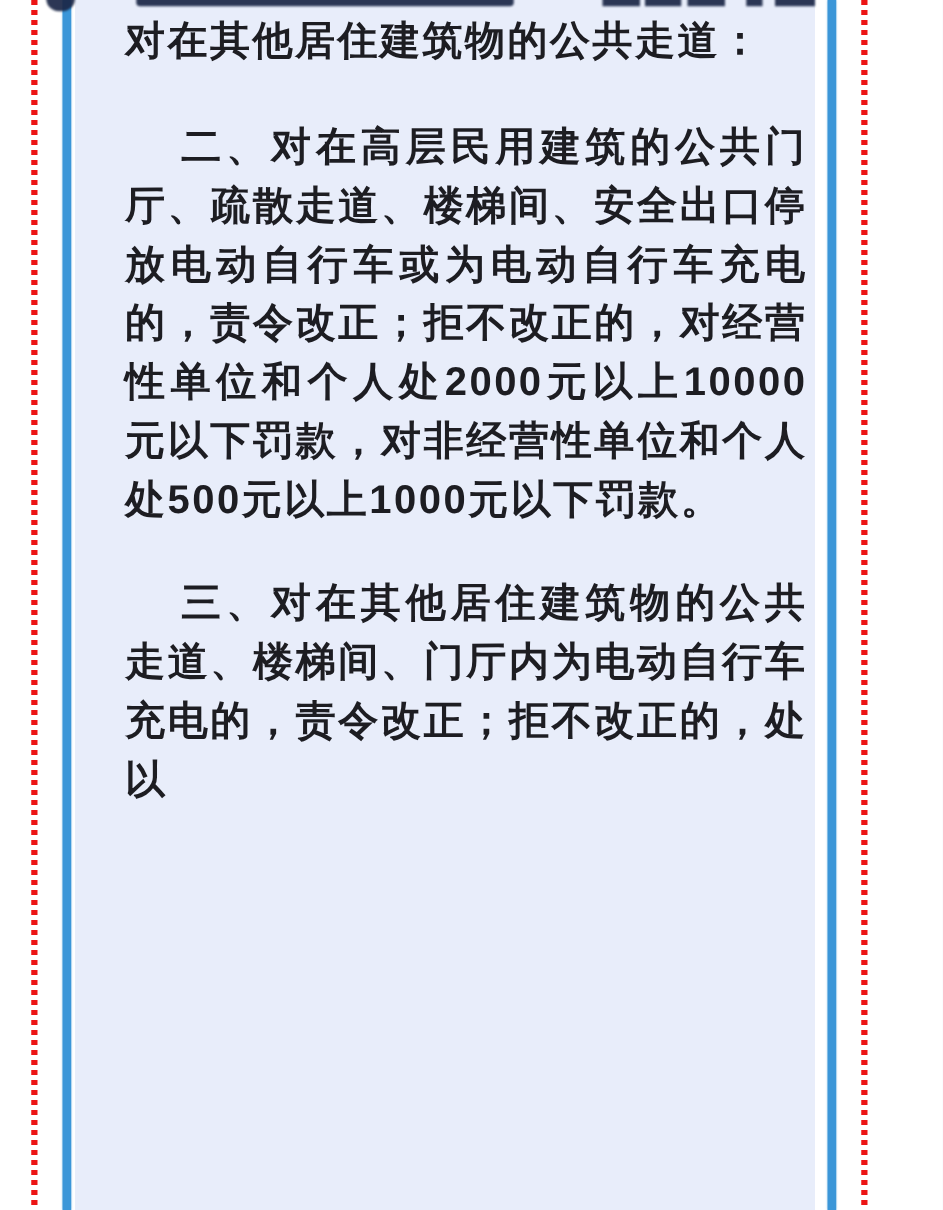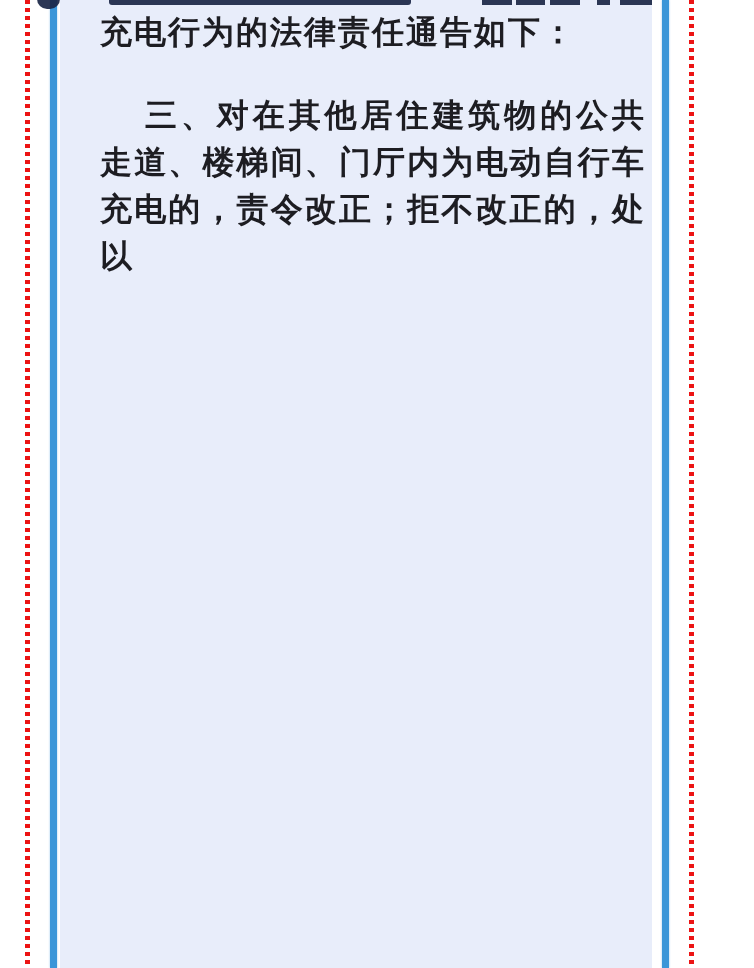--- a/index.html
+++ b/index.html
@@ -101,17 +101,18 @@
 
   <div class="fragment frag-corner"></div>
   <div class="fragment frag-bar"></div>
   <div class="fragment frag-a"></div>
   <div class="fragment frag-b"></div>
   <div class="fragment frag-c"></div>
   <div class="fragment frag-d"></div>
   <div class="fragment frag-e"></div>
 
   <div class="doc">
-    <p class="intro" id="intro">充电行为的法律责任通告如下：</p>
+    <p class="intro" id="intro">对在其他居住建筑物的公共走道：</p>
+    <p class="para" id="para2">二、对在高层民用建筑的公共门厅、疏散走道、楼梯间、安全出口停放电动自行车或为电动自行车充电的，责令改正；拒不改正的，对经营性单位和个人处2000元以上10000元以下罚款，对非经营性单位和个人处500元以上1000元以下罚款。</p>
     <p class="para" id="para3">三、对在其他居住建筑物的公共走道、楼梯间、门厅内为电动自行车充电的，责令改正；拒不改正的，处以</p>
   </div>
 
 </div>
 
 </body></html>

